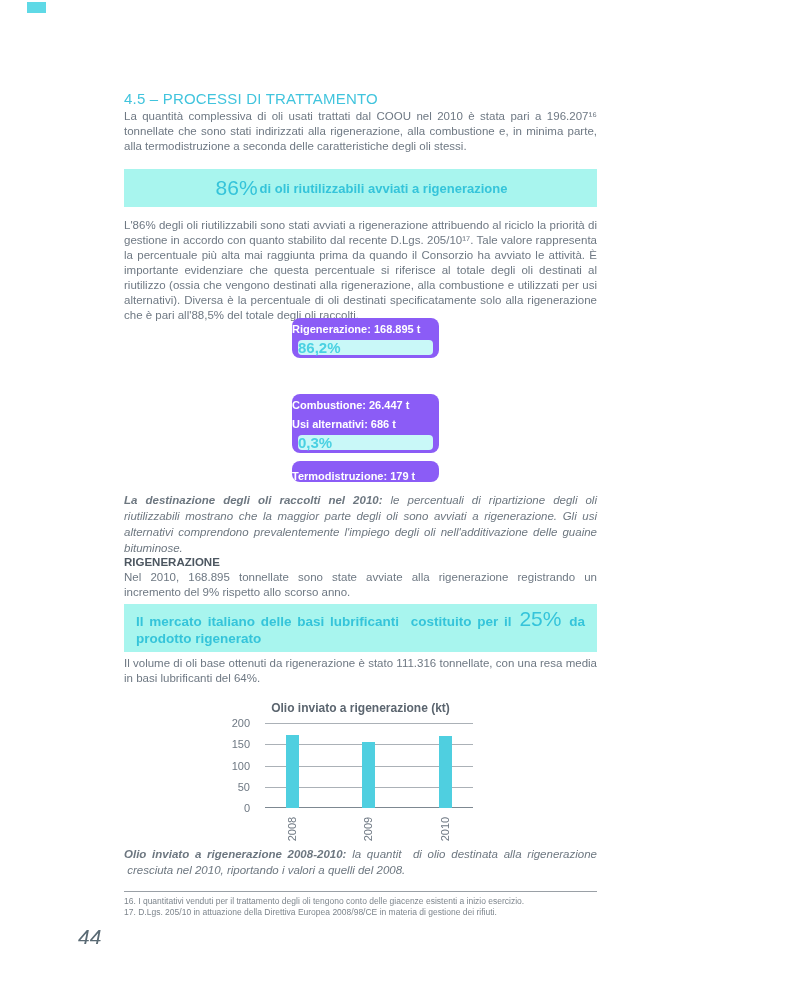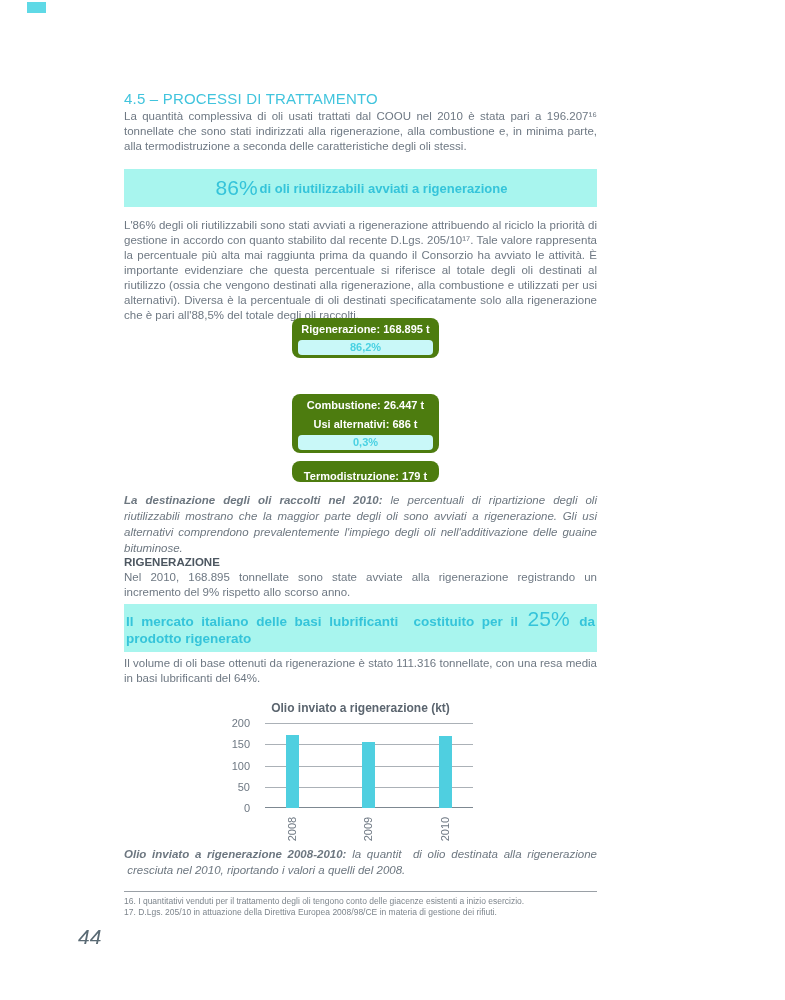--- a/index.html
+++ b/index.html
@@ -10,35 +10,35 @@
   .abs{position:absolute;}
   .col{left:124px;width:473px;}
   .para{font-size:11.5px;line-height:15px;text-align:justify;color:#6e7883;}
   .corner-mark{left:27px;top:2px;width:19px;height:11px;background:#5fd9e6;}
   .section-title{top:90px;font-size:15px;color:#41c4dd;letter-spacing:.2px;}
   .intro{top:109px;}
   .banner{background:#a8f5ee;color:#35c4da;font-weight:bold;}
   .banner1{top:169px;height:38px;display:flex;align-items:center;justify-content:center;font-size:13px;}
   .banner .big{font-size:21px;font-weight:normal;padding:0 2px;}
   .para2{top:218px;}
-  .fbox{left:292px;width:147px;background:#4d7c0f;border-radius:8px;text-align:center;}
+  .fbox{left:292px;width:147px;background:#8b5cf6;border-radius:8px;text-align:left;}
   .fbox .flabel{color:#ffffff;font-weight:bold;font-size:11px;line-height:19px;padding-top:2px;}
   .fbox .finner{margin:1px 6px 0;height:15px;line-height:15px;background:#c9f8f8;border-radius:4px;
-    color:#4ad1e2;font-weight:bold;font-size:11px;}
+    color:#4ad1e2;font-weight:bold;font-size:15px;}
   .fbox1{top:318px;height:40px;}
   .fbox2{top:366px;height:40px;margin-top:28px;}
   .fbox3{top:413px;height:40px;}
   .fbox4{top:461px;height:21px;}
   .fbox4 .flabel{line-height:21px;padding-top:5px;}
   .caption{font-size:11.5px;line-height:16px;font-style:italic;text-align:justify;color:#6d7780;}
   .caption .lead{font-weight:bold;}
   .caption1{top:492px;}
   .subhead{top:556px;font-size:11.5px;font-weight:bold;color:#4d5761;}
   .rigtext{top:570px;}
-  .banner2{top:604px;box-sizing:border-box;padding:6px 2px 5px;font-size:13.5px;line-height:17px;text-align:justify;}
+  .banner2{top:604px;box-sizing:border-box;padding:6px 12px 5px;font-size:13.5px;line-height:17px;text-align:justify;}
   .paravol{top:656px;}
   .chart-title{top:701px;left:124px;width:473px;text-align:center;font-size:12px;font-weight:bold;color:#5b656f;}
   .chart-plot{left:265px;top:723px;width:208px;height:85px;}
   .gridline{position:absolute;left:0;width:208px;height:1px;background:#abb1b7;}
   .gridline.axis{background:#7d8891;}
   .bar{position:absolute;bottom:0;width:13px;}
   .chart-yaxis{left:222px;top:723px;width:36px;height:85px;}
   .ytick{position:absolute;right:8px;width:28px;text-align:right;font-size:11px;color:#6e7883;}
   .chart-xaxis{left:265px;top:812px;width:208px;height:36px;}
   .xtick{position:absolute;top:11px;width:34px;height:12px;line-height:12px;text-align:center;

